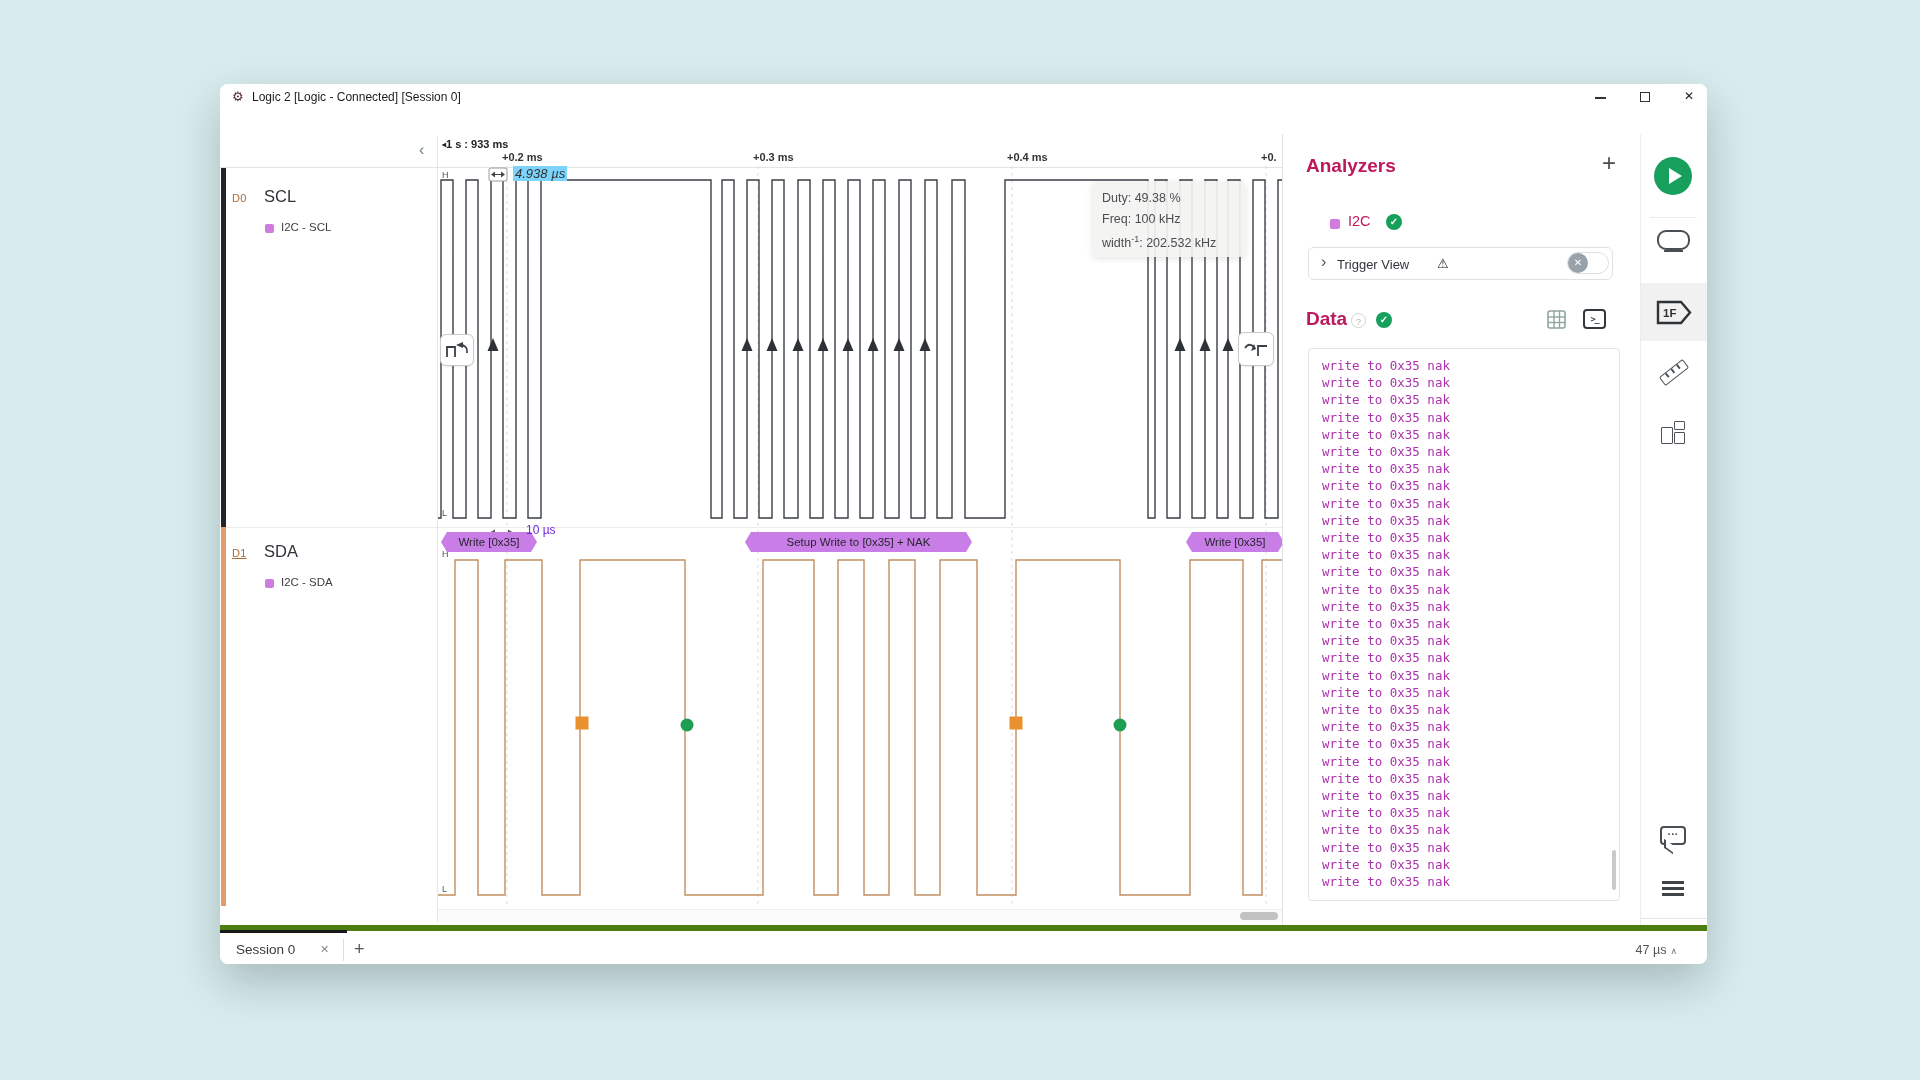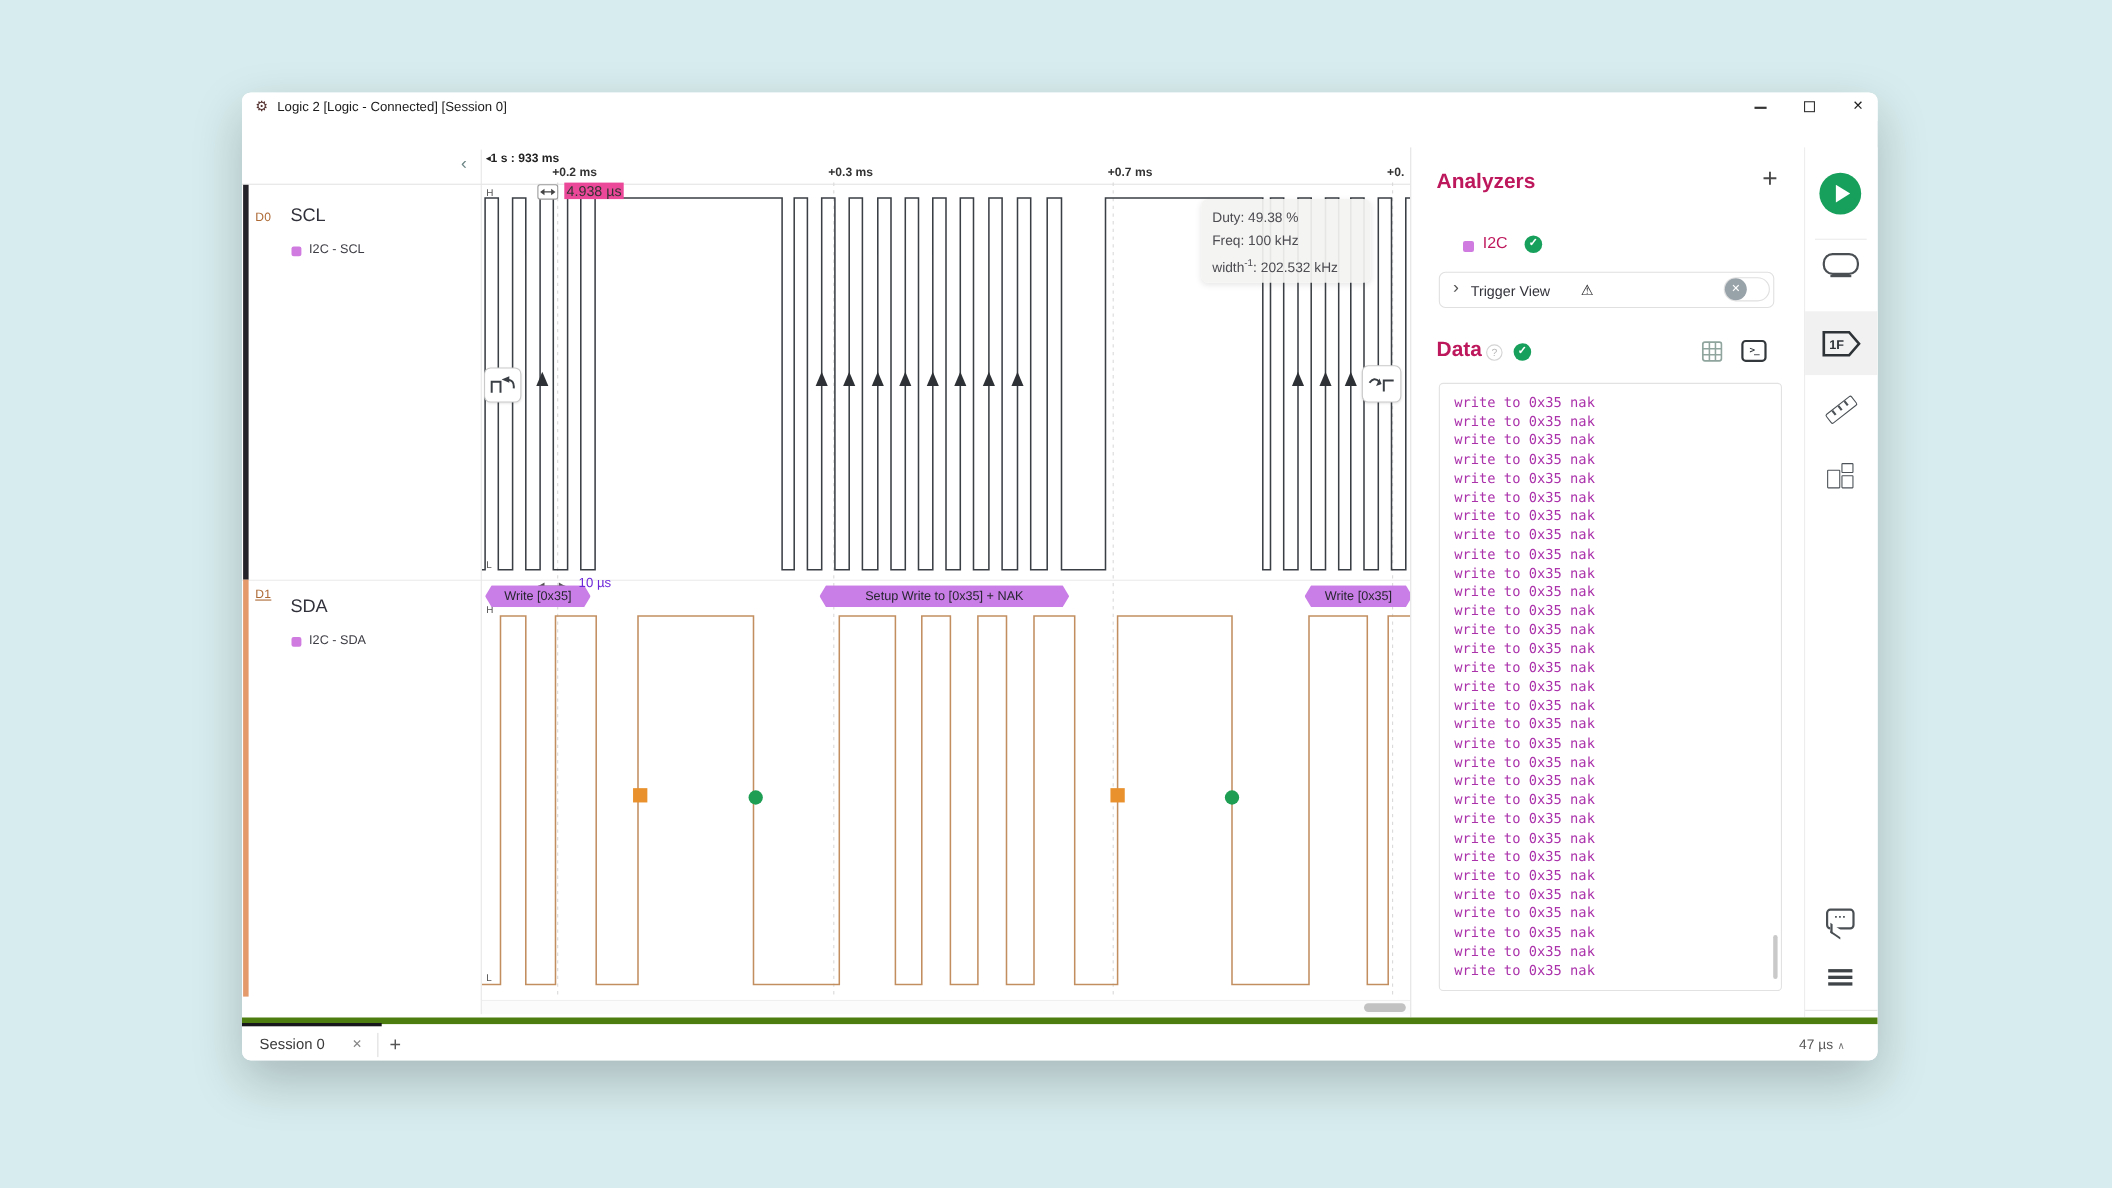--- a/index.html
+++ b/index.html
@@ -38,21 +38,21 @@
   .timestamp { position:absolute; left:4px; top:1px; font-size:11px; font-weight:bold; color:#222; }
   .timestamp .mark { font-size:8px; vertical-align:1px; }
   .tick { position:absolute; top:14px; font-size:11px; font-weight:bold; color:#333; white-space:nowrap; }
 
   
   .viewport { position:absolute; left:218px; top:56px; width:844px; height:782px; overflow:hidden; }
   #wave-svg { position:absolute; left:0; top:0; }
   .bubble { position:absolute; top:392px; height:20px; line-height:20px; background:#c97de6; color:#272730;
             font-size:11.5px; text-align:center; white-space:nowrap; overflow:hidden;
             clip-path:polygon(6px 0, calc(100% - 6px) 0, 100% 50%, calc(100% - 6px) 100%, 6px 100%, 0 50%); }
-  .mlabel1 { position:absolute; left:75px; top:26px; font-size:13px; color:#333; background:#ec4899; padding:0 2px; }
+  .mlabel1 { position:absolute; left:75px; top:26px; font-size:13px; color:#333; background:#7dd3fc; padding:0 2px;font-style:italic; }
   .mlabel2 { position:absolute; left:88px; top:383px; font-size:12px; color:#6d28d9; }
   .wave-btn { position:absolute; background:#fff; border:1px solid #c9c9c9; border-radius:6px;
               box-shadow:0 1px 2px rgba(0,0,0,.08); display:flex; align-items:center; justify-content:center; }
   .btn-start { left:2px; top:194px; width:34px; height:32px; }
   .btn-stop  { left:800px; top:192px; width:36px; height:34px; }
   .tooltip { position:absolute; left:654px; top:41px; width:154px; height:76px; background:rgba(243,243,241,.93);
              border-radius:6px; box-shadow:0 2px 6px rgba(0,0,0,.10); padding:7px 10px;
              font-size:12.5px; color:#4c4c52; line-height:20.5px; z-index:5; }
   .tooltip sup { font-size:9px; }
   .hscroll { position:absolute; left:0; top:769px; width:844px; height:13px; background:#fbfbfb; border-top:1px solid #efefef; }
@@ -140,31 +140,31 @@
     <div class="vline-labels"></div>
     <div class="ch-strip-d0"></div>
     <div class="ch-strip-d1"></div>
     <span class="nav-chevron">‹</span>
 
     <span class="ch-id" style="left:12px; top:108px;">D0</span>
     <span class="ch-name" style="left:44px; top:103px;">SCL</span>
     <span class="an-square" style="left:45px; top:140px;"></span>
     <span class="an-label" style="left:61px; top:137px;">I2C - SCL</span>
 
-    <span class="ch-id" style="left:12px; top:451px;text-decoration:underline;">D1</span>
+    <span class="ch-id" style="left:12px; top:463px;text-decoration:underline;">D1</span>
     <span class="ch-name" style="left:44px; top:458px;">SDA</span>
     <span class="an-square" style="left:45px; top:495px;"></span>
     <span class="an-label" style="left:61px; top:492px;">I2C - SDA</span>
 
     <div class="timeline">
       <span class="timestamp"><span class="mark">◂</span><span>1 s : 933 ms</span></span>
       <div id="ticks">
           <div class="tick" style="left: 64px;">+0.2 ms</div>
           <div class="tick" style="left: 315px;">+0.3 ms</div>
-          <div class="tick" style="left: 569px;">+0.7 ms</div>
+          <div class="tick" style="left: 569px;">+0.4 ms</div>
           <div class="tick" style="left: 823px;">+0.</div>
         </div>
     </div>
 
     <div class="viewport">
       <svg id="wave-svg" width="844" height="782" viewBox="0 0 844 782">
           <line x1="69" y1="26" x2="69" y2="768" stroke="#dadada" stroke-width="1" stroke-dasharray="3,4"></line>
           <line x1="320" y1="26" x2="320" y2="768" stroke="#dadada" stroke-width="1" stroke-dasharray="3,4"></line>
           <line x1="574" y1="26" x2="574" y2="768" stroke="#dadada" stroke-width="1" stroke-dasharray="3,4"></line>
           <line x1="828" y1="26" x2="828" y2="768" stroke="#dadada" stroke-width="1" stroke-dasharray="3,4"></line>

